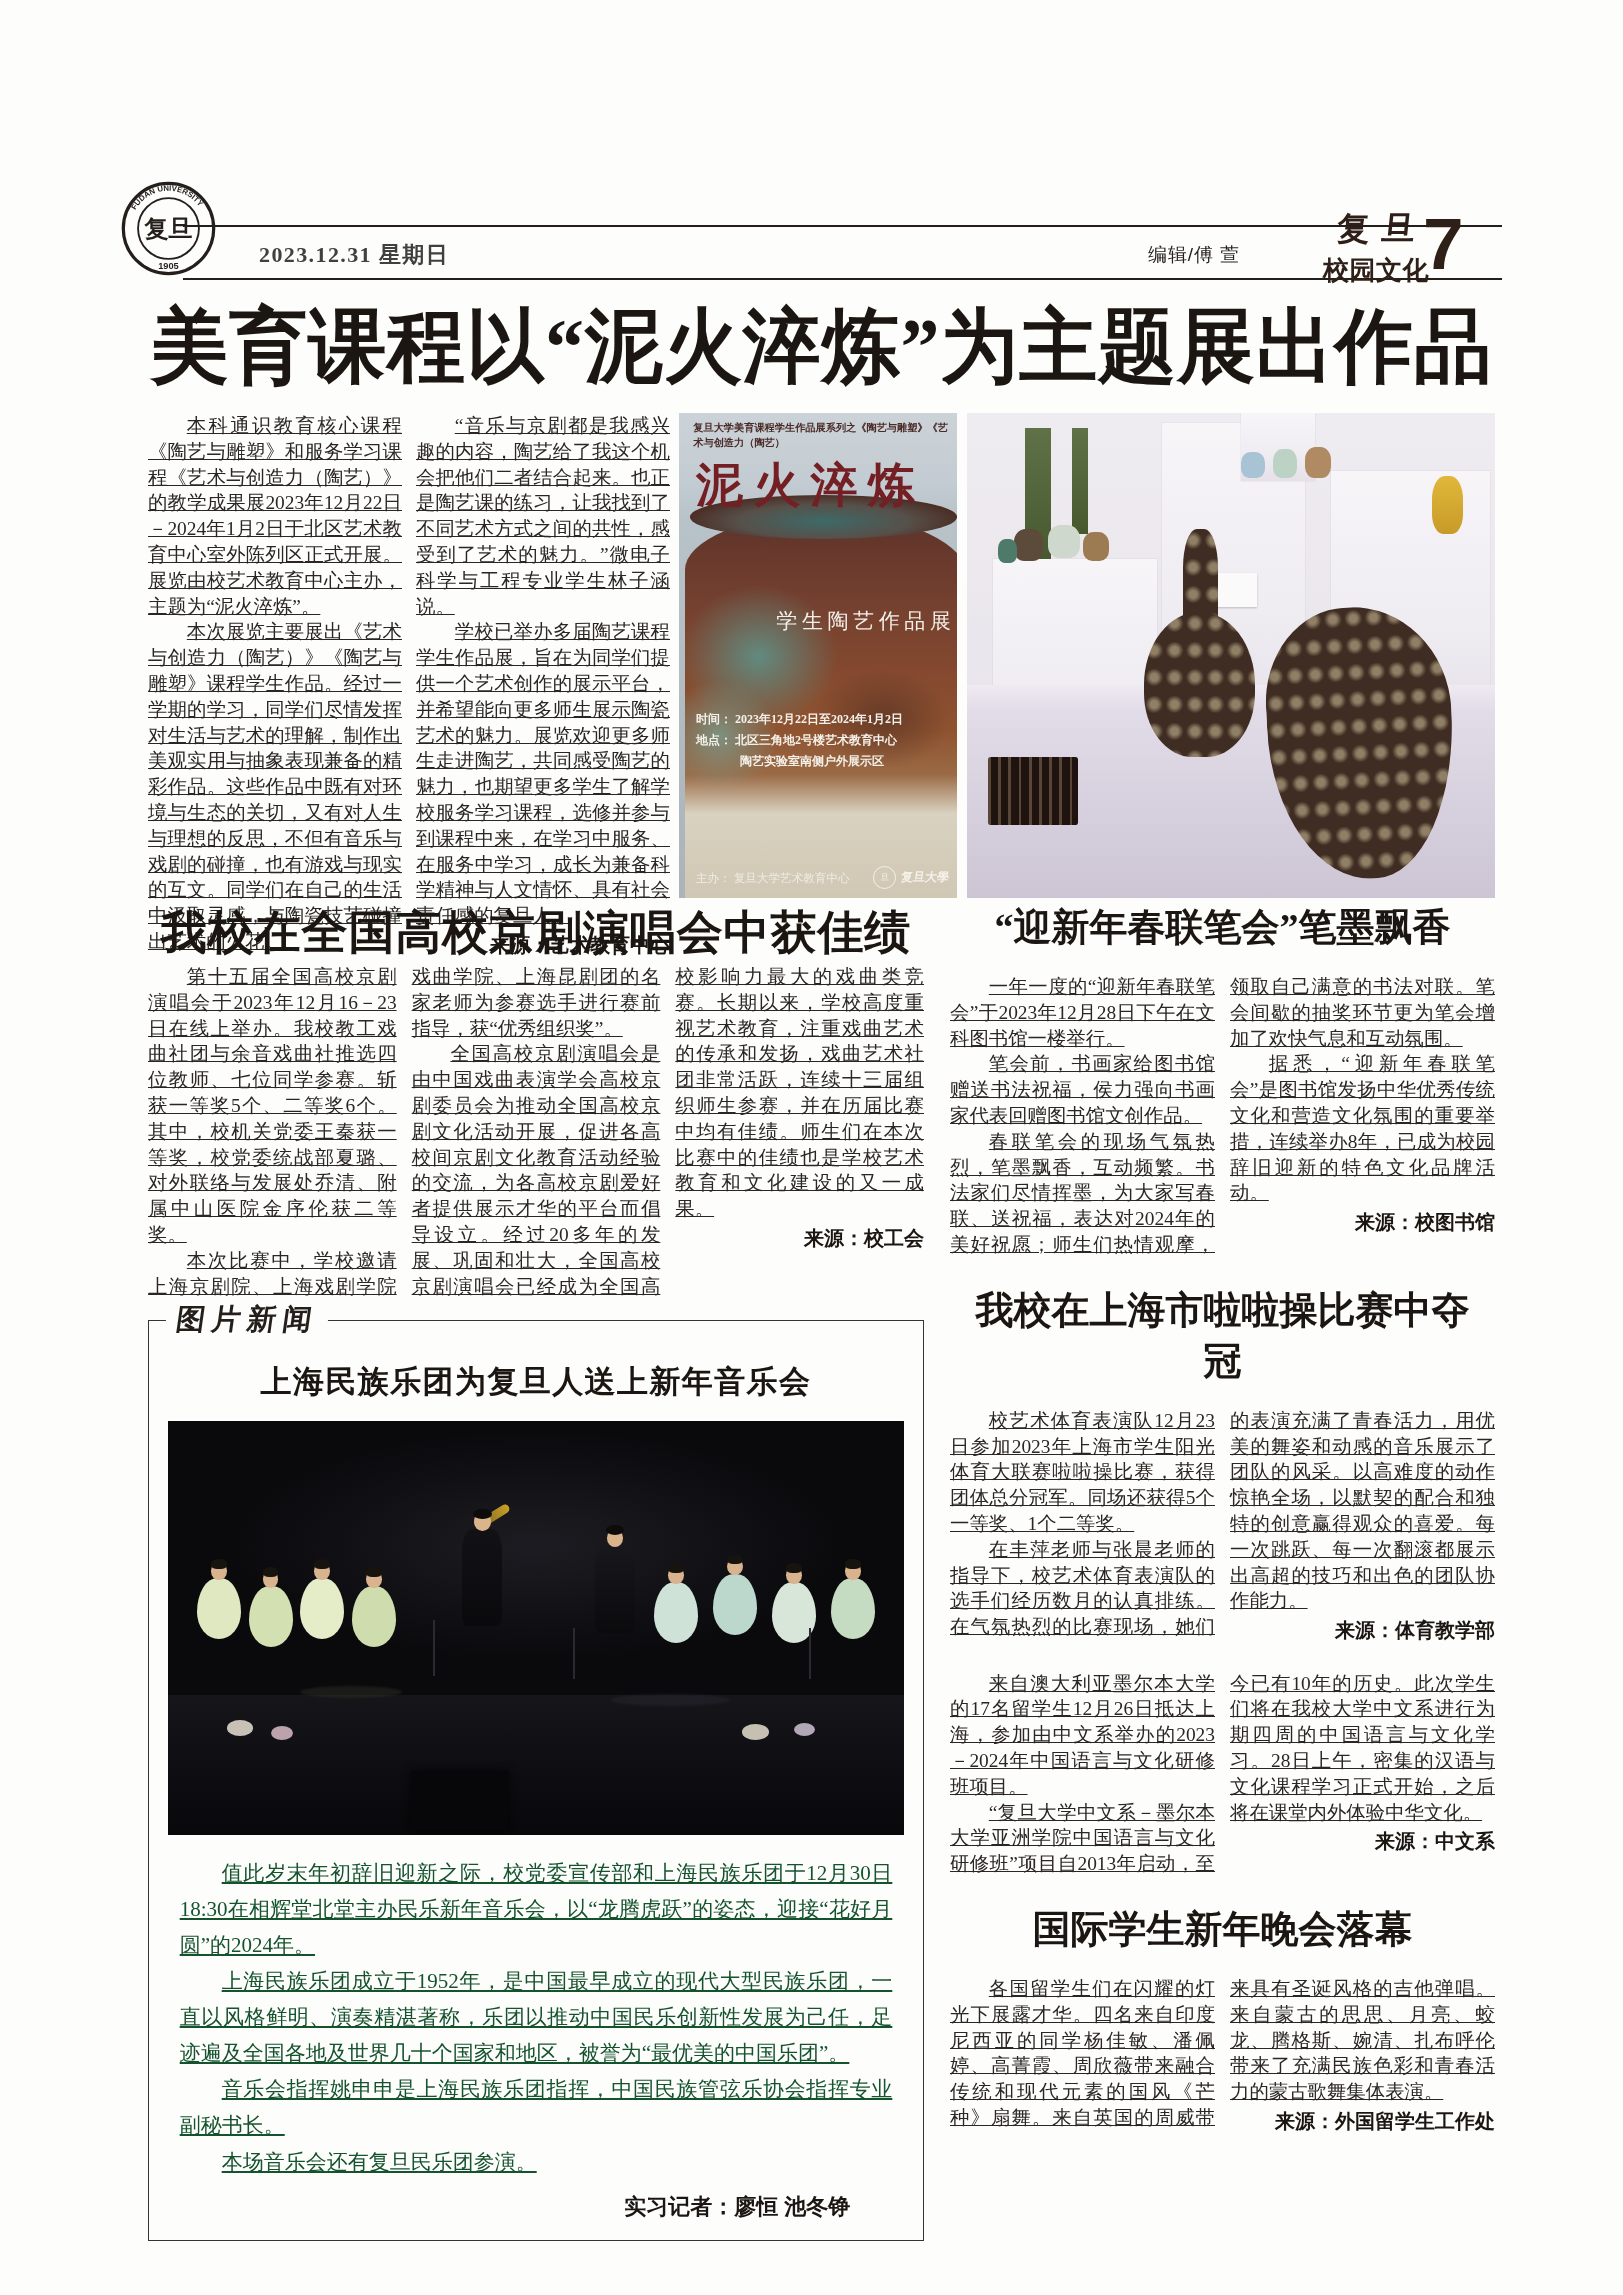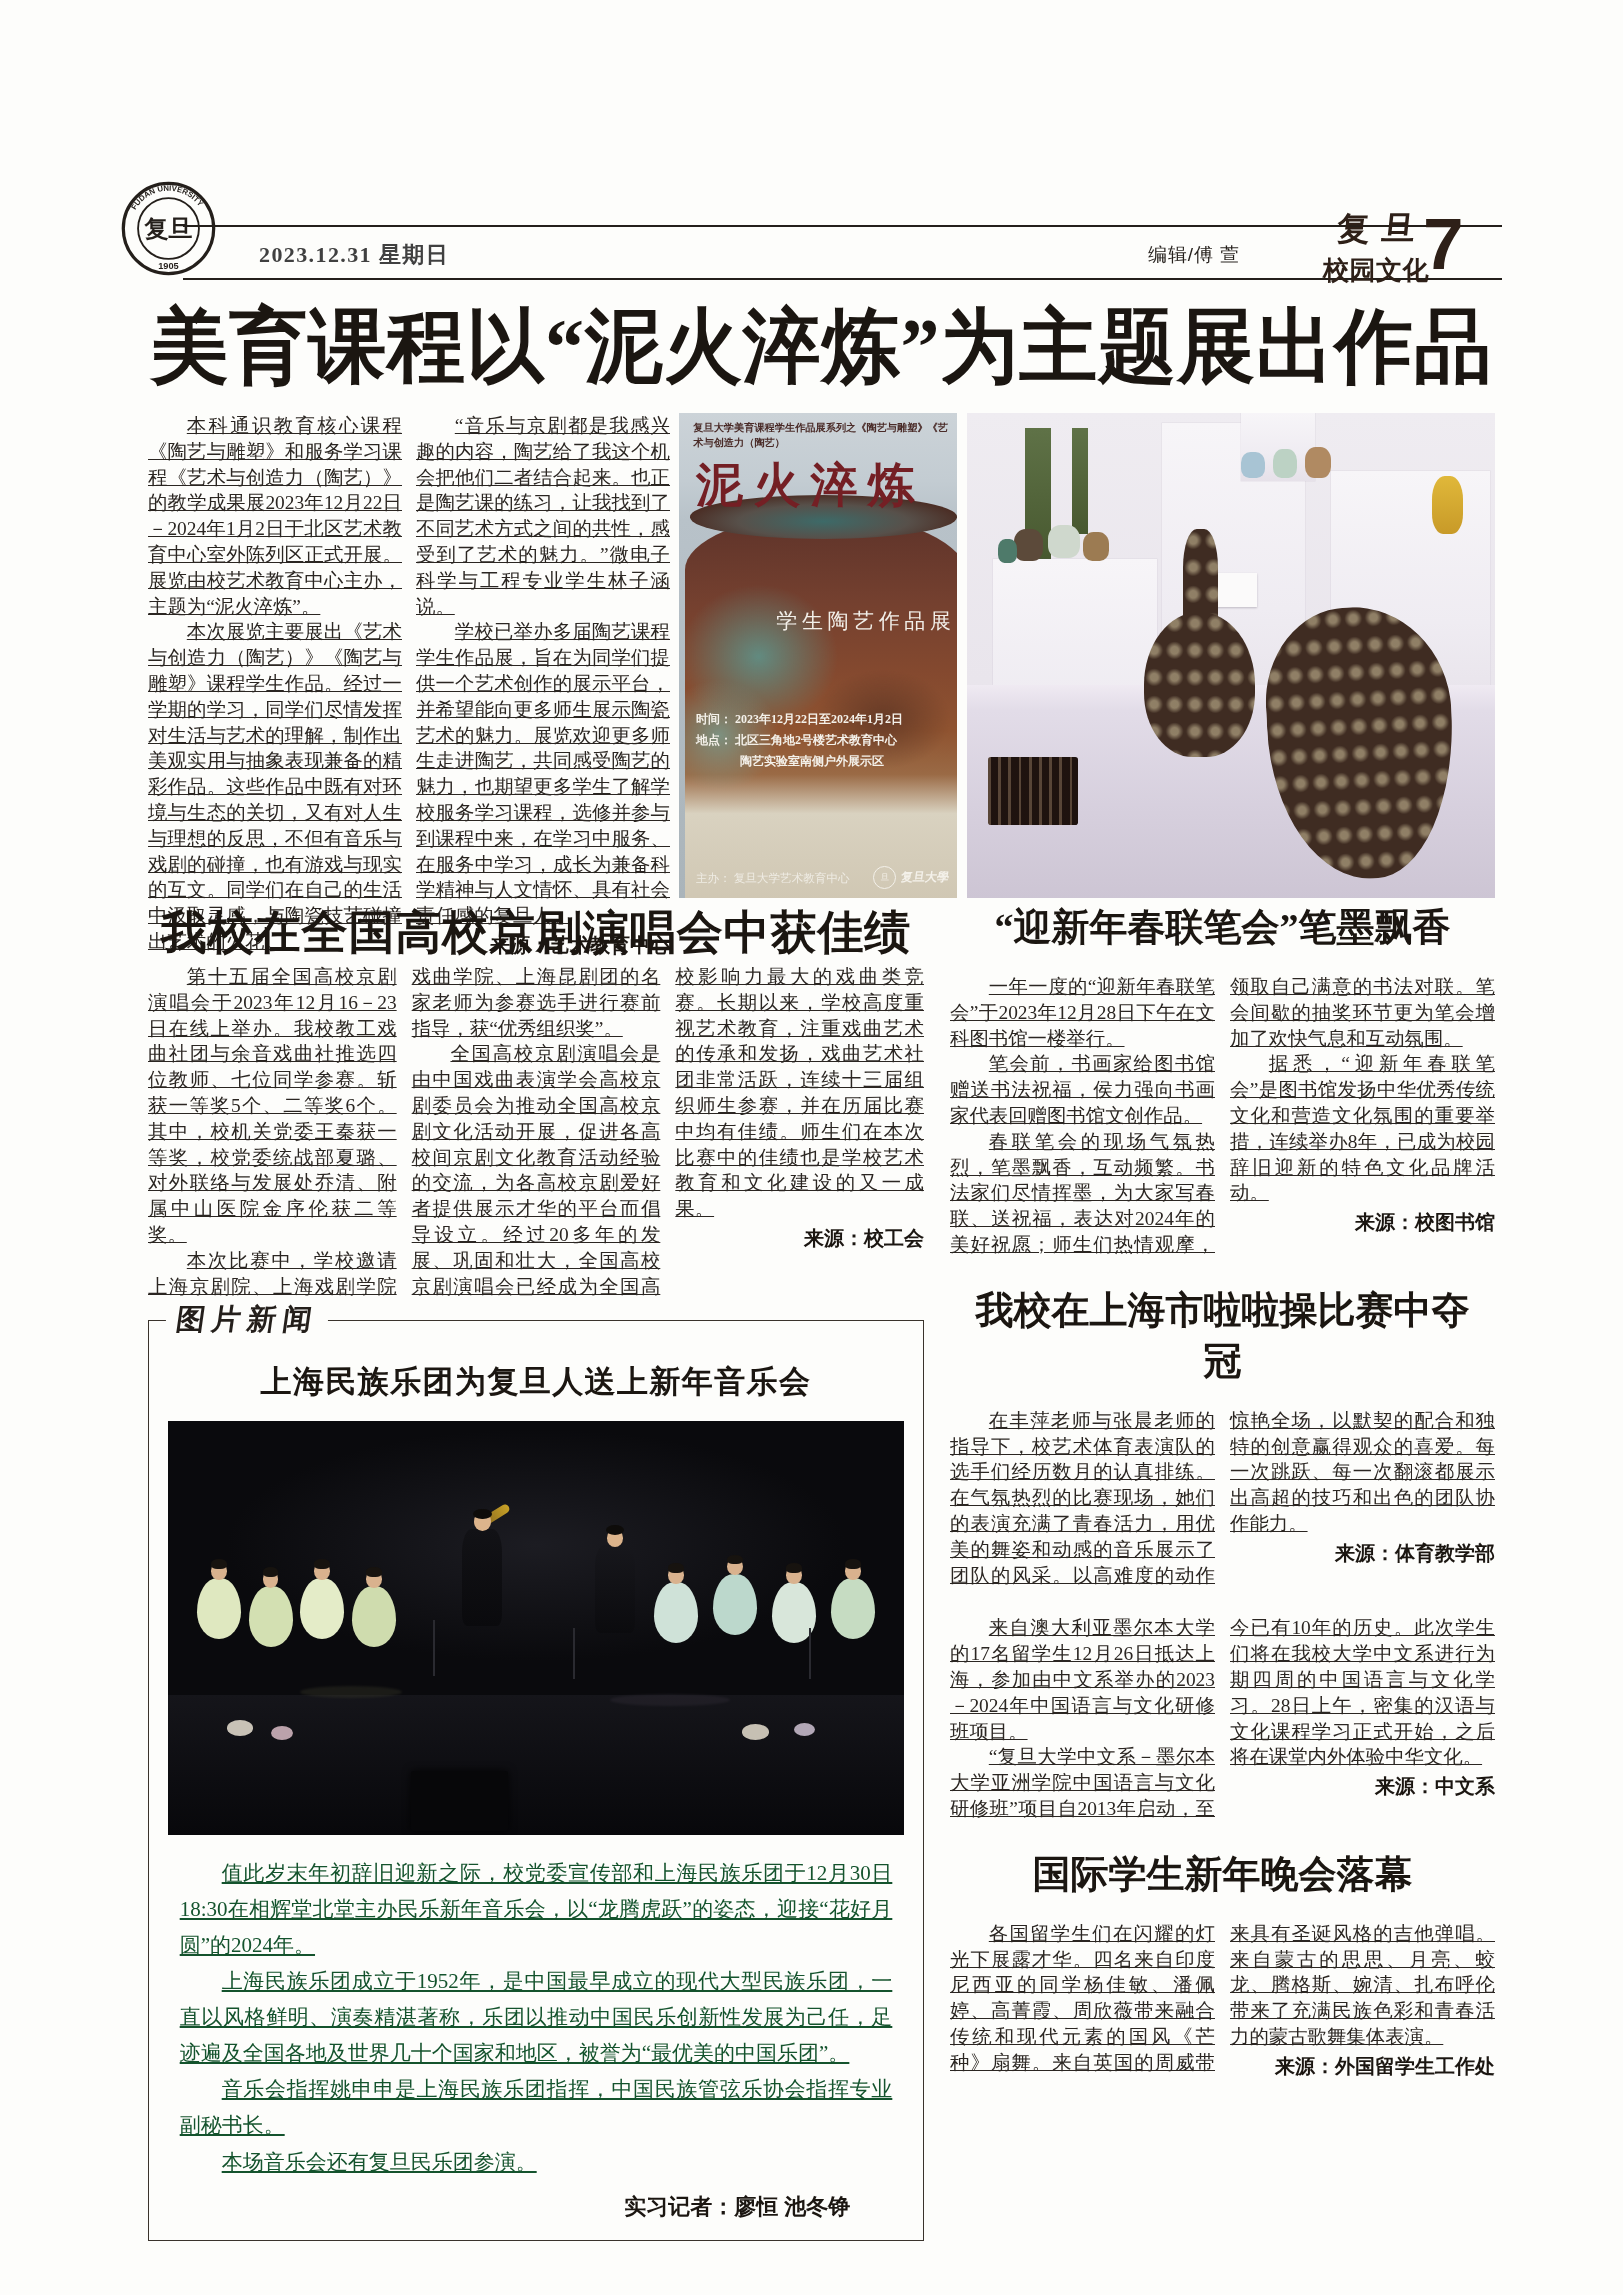--- a/index.html
+++ b/index.html
@@ -298,20 +298,21 @@
               <p>据悉，“迎新年春联笔会”是图书馆发扬中华优秀传统文化和营造文化氛围的重要举措，连续举办8年，已成为校园辞旧迎新的特色文化品牌活动。</p>
             </div>
           <p class="source">来源：校图书馆</p>
         </div>
       </div>
 
       <div class="art">
         <h2>我校在上海市啦啦操比赛中夺冠</h2>
         <div class="cols2 body-text">
           <div class="paras">
+              <p>校艺术体育表演队12月23日参加2023年上海市学生阳光体育大联赛啦啦操比赛，获得团体总分冠军。同场还获得5个一等奖、1个二等奖。</p>
               <p>在丰萍老师与张晨老师的指导下，校艺术体育表演队的选手们经历数月的认真排练。在气氛热烈的比赛现场，她们的表演充满了青春活力，用优美的舞姿和动感的音乐展示了团队的风采。以高难度的动作惊艳全场，以默契的配合和独特的创意赢得观众的喜爱。每一次跳跃、每一次翻滚都展示出高超的技巧和出色的团队协作能力。</p>
             </div>
           <p class="source">来源：体育教学部</p>
         </div>
       </div>
 
       <div class="art">
         <div class="cols2 body-text">
           <div class="paras">
               <p>来自澳大利亚墨尔本大学的17名留学生12月26日抵达上海，参加由中文系举办的2023－2024年中国语言与文化研修班项目。</p>

